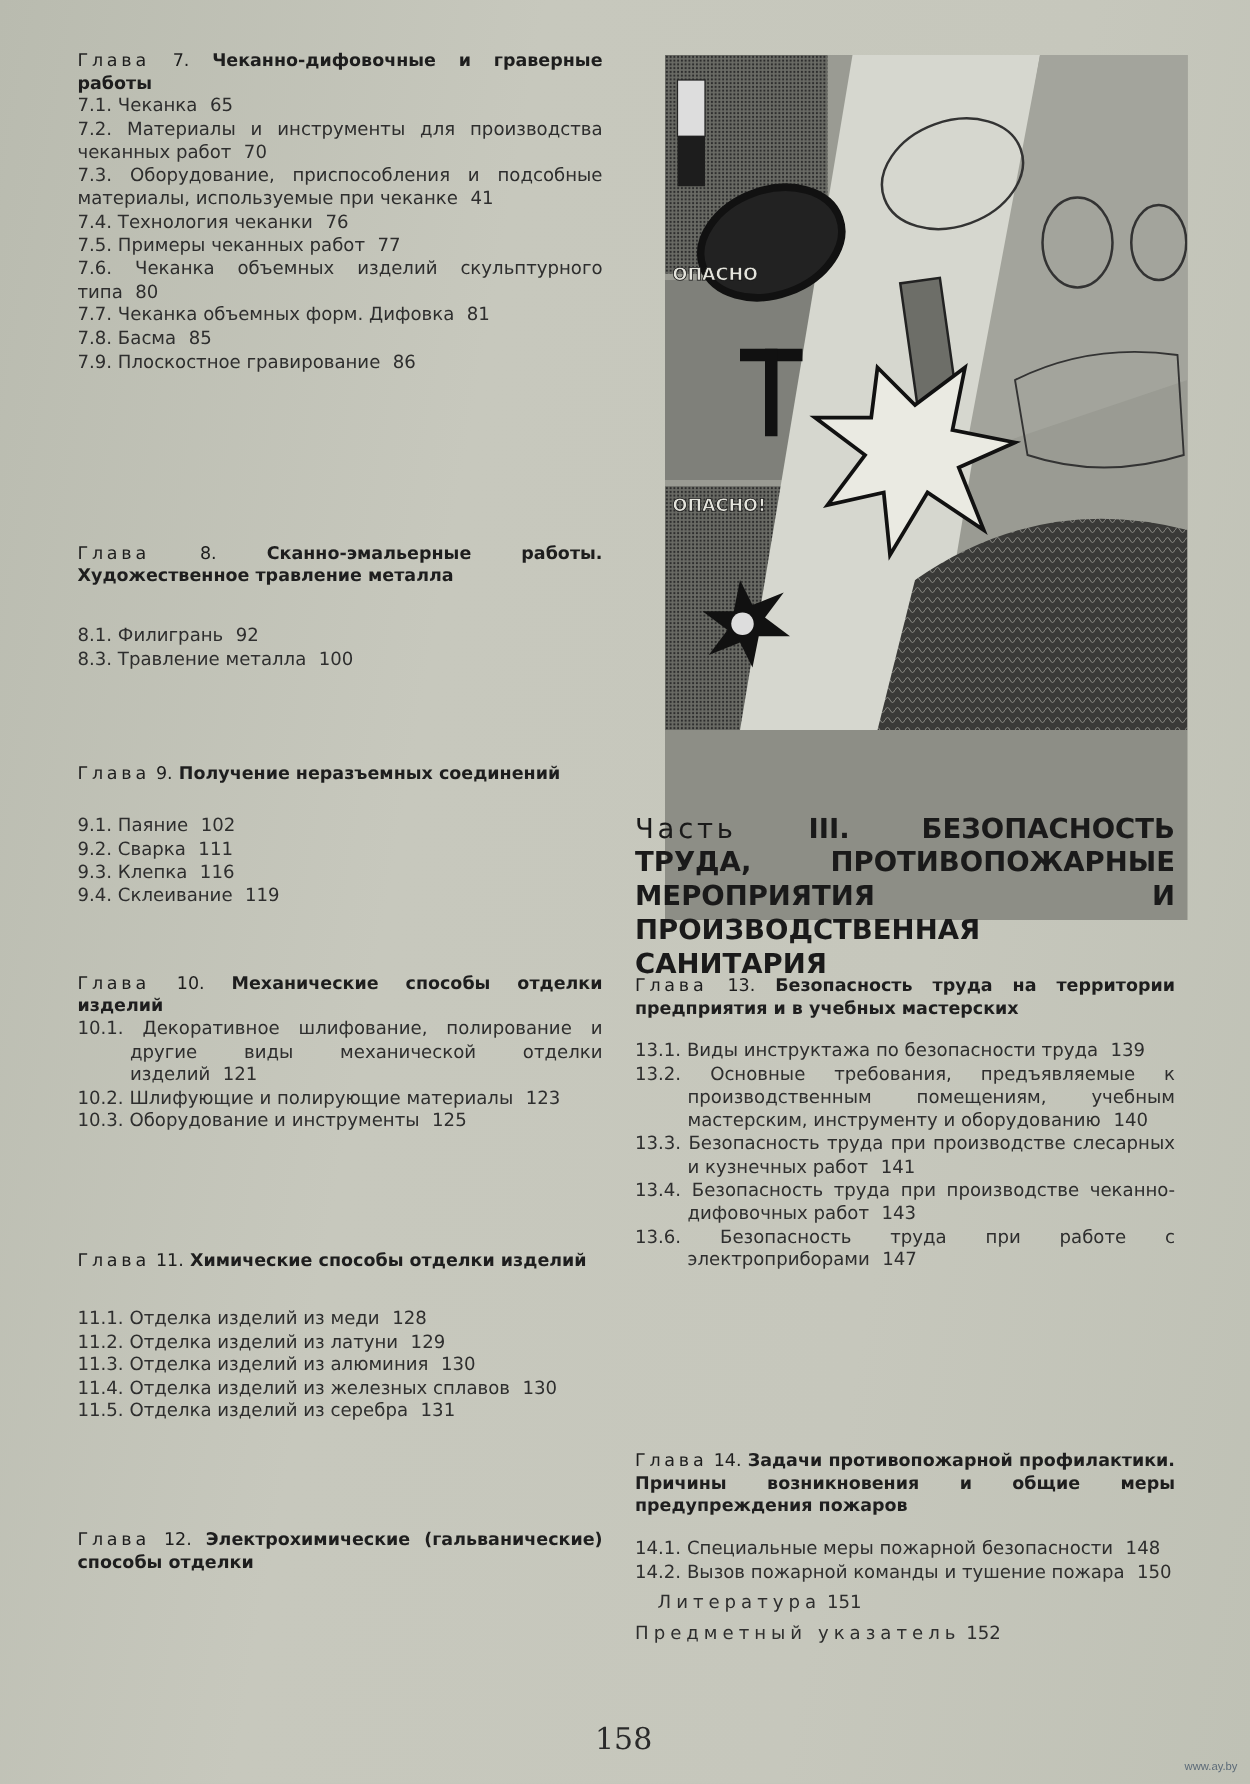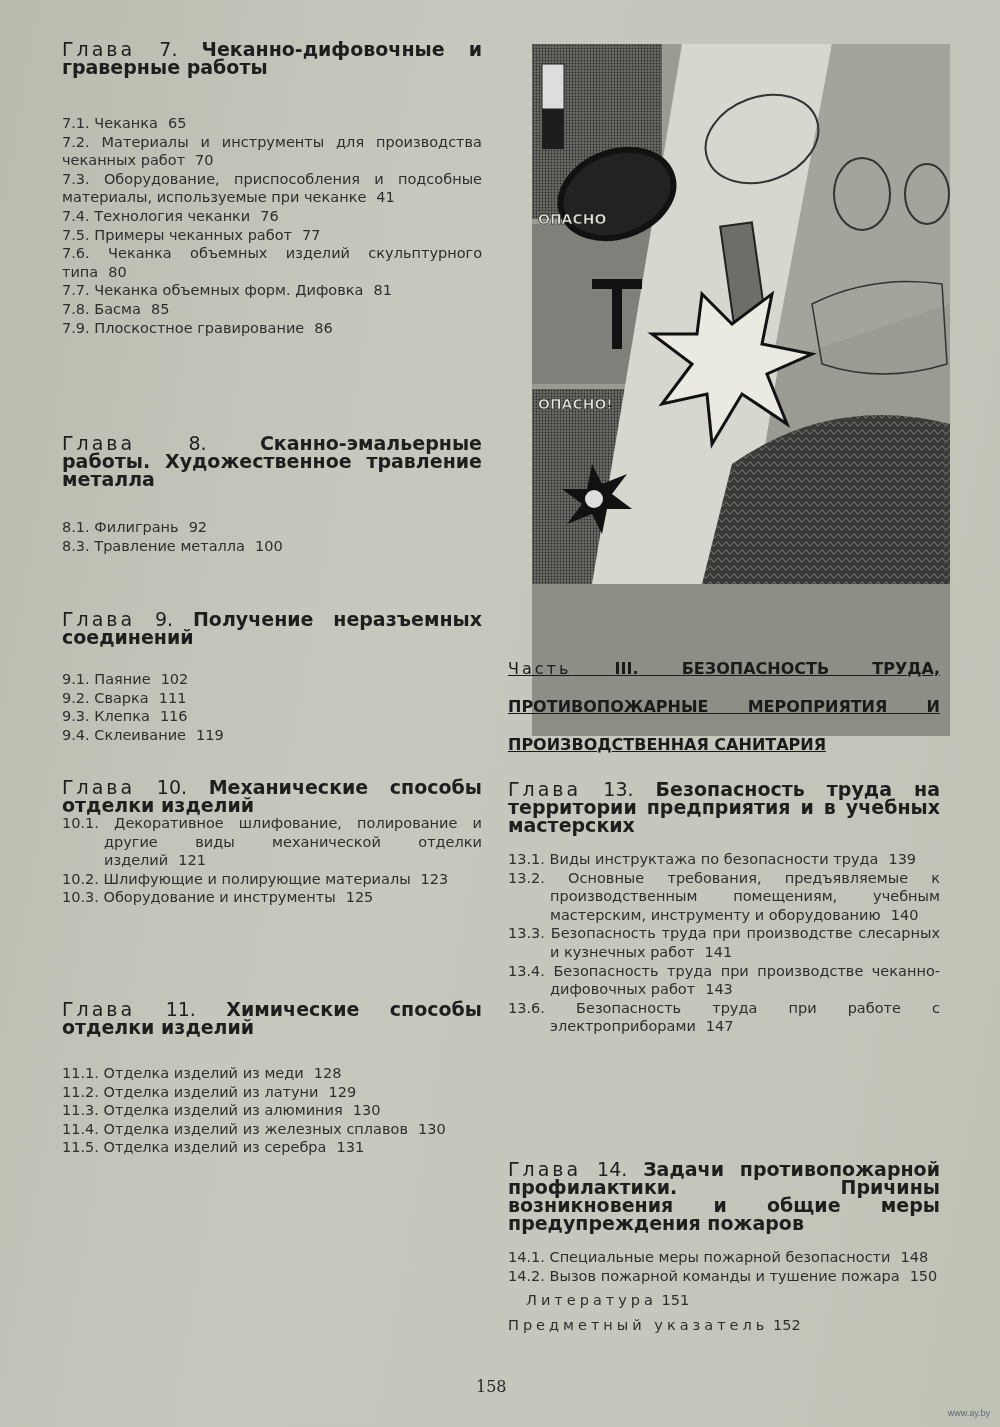--- a/index.html
+++ b/index.html
@@ -6,59 +6,59 @@
   body {
     width: 1000px; height: 1427px; position: relative; overflow: hidden;
     background: #c3c4b9;
     background-image: linear-gradient(100deg, #b9bbaf 0%, #c7c8bd 35%, #c6c7bc 70%, #bfc1b5 100%);
     color: #2a2a2a;
     font-family: "DejaVu Sans", "Liberation Sans", sans-serif;
   }
   .col { position: absolute; }
   .left { left: 62px; top: 40px; width: 420px; }
   .right { left: 508px; width: 432px; }
-  .chap { font-size: 19px; line-height: 18px; font-weight: bold; color: #1e1e1e; text-align: justify; }
+  .chap { font-size: 14px; line-height: 18px; font-weight: bold; color: #1e1e1e; text-align: justify; }
   .chap .lbl { font-weight: normal; letter-spacing: 3px; }
   .chap .num { font-weight: normal; }
   .entries { font-size: 14.5px; line-height: 18.6px; color: #2e2e2e; }
   .entry { position: relative; text-align: justify; }
   .entry.hang { padding-left: 42px; text-indent: -42px; }
   .entry .pg { margin-left: 10px; }
   .section { position: absolute; left: 0; width: 420px; }
   .part {
     position: absolute; left: 0; top: 0; width: 432px;
-    font-size: 16px; line-height: 38px; font-weight: bold; color: #1a1a1a; text-align: justify; text-decoration: underline;
+    font-size: 22px; line-height: 27px; font-weight: bold; color: #1a1a1a; text-align: justify;
   }
   .part .lbl { font-weight: normal; letter-spacing: 3px; }
   .spaced { letter-spacing: 4px; font-size: 14.5px; }
   .illus {
     position: absolute; left: 532px; top: 44px; width: 418px; height: 692px;
     background: #8d8e86; overflow: hidden;
   }
   .pageno {
     position: absolute; left: 476px; top: 1377px;
-    font-family: "DejaVu Serif", "Liberation Serif", serif; font-size: 16px; color: #2a2a2a;
+    font-family: "DejaVu Serif", "Liberation Serif", serif; font-size: 24px; color: #2a2a2a;
   }
   .wm {
     position: absolute; right: 10px; top: 1408px; font-size: 9px; color: #5b6a78;
     font-family: "Liberation Sans", sans-serif;
   }
 </style>
 </head>
 <body>
 
 <div class="col left">
 
   <div class="section" style="top:0">
     <div class="chap">
       <span class="lbl">Глава</span>
       <span class="num">7.</span>
       <span>Чеканно-дифовочные и граверные работы</span>
     </div>
-    <div class="entries" style="margin-top:38px">
+    <div class="entries" style="">
       <div class="entry"><span>7.1.</span> <span>Чеканка</span><span class="pg">65</span></div>
       <div class="entry"><span>7.2.</span> <span>Материалы и инструменты для производства чеканных работ</span><span class="pg">70</span></div>
       <div class="entry"><span>7.3.</span> <span>Оборудование, приспособления и подсобные материалы, используемые при чеканке</span><span class="pg">41</span></div>
       <div class="entry"><span>7.4.</span> <span>Технология чеканки</span><span class="pg">76</span></div>
       <div class="entry"><span>7.5.</span> <span>Примеры чеканных работ</span><span class="pg">77</span></div>
       <div class="entry"><span>7.6.</span> <span>Чеканка объемных изделий скульптурного типа</span><span class="pg">80</span></div>
       <div class="entry"><span>7.7.</span> <span>Чеканка объемных форм. Дифовка</span><span class="pg">81</span></div>
       <div class="entry"><span>7.8.</span> <span>Басма</span><span class="pg">85</span></div>
       <div class="entry"><span>7.9.</span> <span>Плоскостное гравирование</span><span class="pg">86</span></div>
     </div>
@@ -112,20 +112,25 @@
     <div class="entries" style="margin-top:28px">
       <div class="entry hang"><span>11.1.</span> <span>Отделка изделий из меди</span><span class="pg">128</span></div>
       <div class="entry hang"><span>11.2.</span> <span>Отделка изделий из латуни</span><span class="pg">129</span></div>
       <div class="entry hang"><span>11.3.</span> <span>Отделка изделий из алюминия</span><span class="pg">130</span></div>
       <div class="entry hang"><span>11.4.</span> <span>Отделка изделий из железных сплавов</span><span class="pg">130</span></div>
       <div class="entry hang"><span>11.5.</span> <span>Отделка изделий из серебра</span><span class="pg">131</span></div>
     </div>
   </div>
 
   <div class="section" style="top:1183px">
+    <div class="chap">
+      <span class="lbl">Глава</span>
+      <span class="num">12.</span>
+      <span>Электрохимические (гальванические) способы отделки</span>
+    </div>
   </div>
 </div>
 
 <div class="illus" aria-label="Коллаж: защитные очки, руки, плакаты «ОПАСНО», «ОПАСНО!», вспышка">
   <svg width="418" height="540" viewBox="0 0 418 540">
     <defs>
       <pattern id="dots" width="3" height="3" patternUnits="userSpaceOnUse">
         <rect width="3" height="3" fill="#6a6b65"></rect>
         <circle cx="1.5" cy="1.5" r="0.9" fill="#2b2b2b"></circle>
       </pattern>

